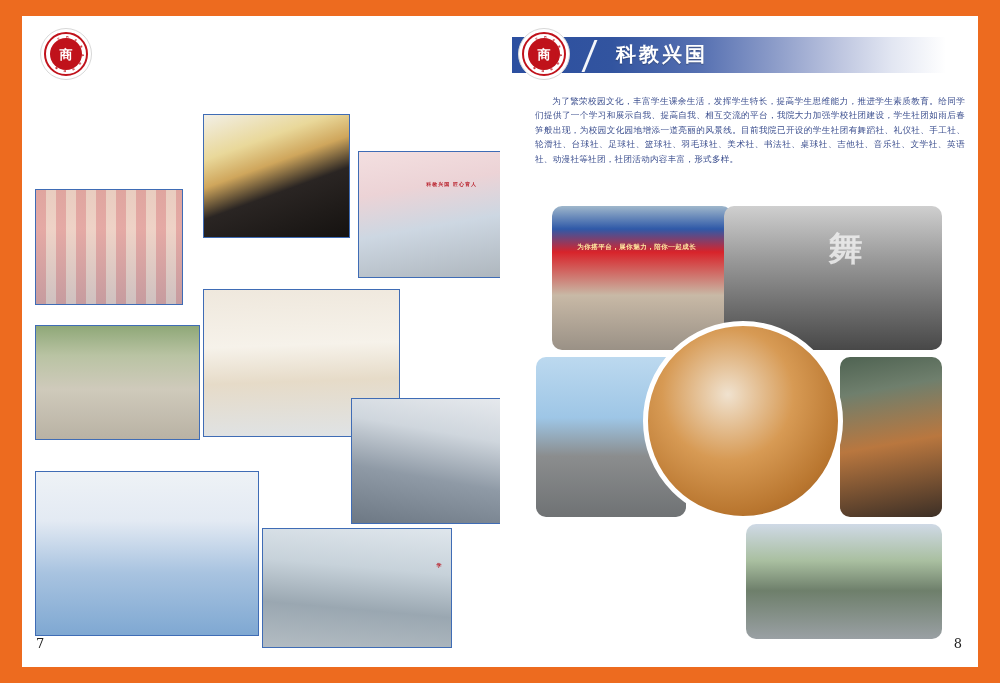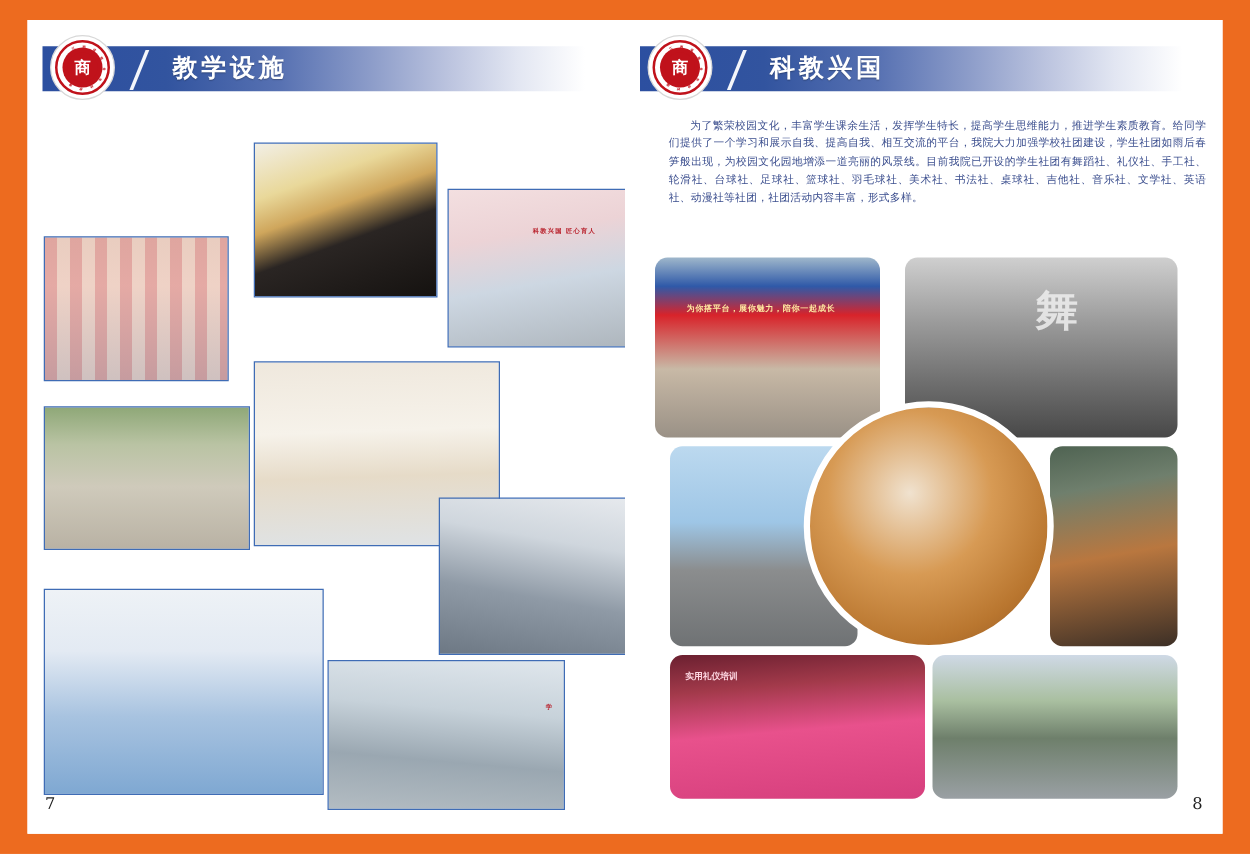--- a/index.html
+++ b/index.html
@@ -172,24 +172,20 @@
   .tex-cycling   { background:
       linear-gradient(180deg,#cfd9e6 0%,#a9bfa0 32%,#6e7f6b 58%,#9aa0a4 100%); }
 </style>
 </head>
 <body>
 
 <div class="spread">
 
   <div class="page page-left">
 
-    <div class="hdr">
-      <div class="hdr-slash"></div>
-      <div class="hdr-title">教学设施</div>
-    </div>
 
     <div class="emblem">
       <div class="ring-out"></div>
       <div class="ring-in"></div>
       <div class="glyph">商</div>
     <div class="arc-text">
           <span style="transform: translate(-9.5px, -16.4545px) rotate(-30deg);">江</span>
           <span style="transform: translate(1.16341e-15px, -19px) rotate(0deg);">西</span>
           <span style="transform: translate(9.5px, -16.4545px) rotate(30deg);">省</span>
           <span style="transform: translate(16.4545px, -9.5px) rotate(60deg);">商</span>
@@ -243,36 +239,33 @@
           <span style="transform: translate(19px, 0px) rotate(90deg);">务</span>
           <span style="transform: translate(16.4545px, 9.5px) rotate(120deg);">学</span>
           <span style="transform: translate(9.5px, 16.4545px) rotate(150deg);">校</span>
           <span style="transform: translate(1.16341e-15px, 19px) rotate(180deg);">校</span>
           <span style="transform: translate(-9.5px, 16.4545px) rotate(210deg);">徽</span>
         </div>
       </div>
 
     <div class="body-copy">为了繁荣校园文化，丰富学生课余生活，发挥学生特长，提高学生思维能力，推进学生素质教育。给同学们提供了一个学习和展示自我、提高自我、相互交流的平台，我院大力加强学校社团建设，学生社团如雨后春笋般出现，为校园文化园地增添一道亮丽的风景线。目前我院已开设的学生社团有舞蹈社、礼仪社、手工社、轮滑社、台球社、足球社、篮球社、羽毛球社、美术社、书法社、桌球社、吉他社、音乐社、文学社、英语社、动漫社等社团，社团活动内容丰富，形式多样。</div>
 
-    <div class="ph soft tex-tent" style="left:24px; top:190px; width:180px; height:144px;">
+    <div class="ph soft tex-tent" style="left:52px; top:190px; width:180px; height:144px;">
       <div style="position:absolute;left:14%;top:26%;width:84%;font-size:6.5px;color:#ffe9a0;font-weight:bold;letter-spacing:.5px;white-space:nowrap;overflow:hidden;">为你搭平台，展你魅力，陪你一起成长</div>
     </div>
 
     <div class="ph soft tex-bw" style="left:224px; top:190px; width:218px; height:144px;">
       <div style="position:absolute;left:48%;top:14%;font-size:34px;color:#efefef;font-weight:bold;opacity:.85;">舞</div>
     </div>
 
     <div class="ph soft tex-skate" style="left:36px; top:341px; width:150px; height:160px;"></div>
 
     <div class="ph soft tex-guitar" style="left:340px; top:341px; width:102px; height:160px;"></div>
 
     <div class="ph circle tex-basket" style="left:143px; top:305px; width:200px; height:200px;"></div>
 
-    <div class="ph soft tex-etiquette" style="left:36px; top:508px; width:204px; height:115px;">
-      <div style="position:absolute;left:6%;top:10%;font-size:7px;color:#ffd9e4;font-weight:bold;white-space:nowrap;">实用礼仪培训</div>
-    </div>
 
     <div class="ph soft tex-cycling" style="left:246px; top:508px; width:196px; height:115px;"></div>
 
     <div class="pgnum pgnum-r">8</div>
   </div>
 
 </div>
 
 </body></html>

